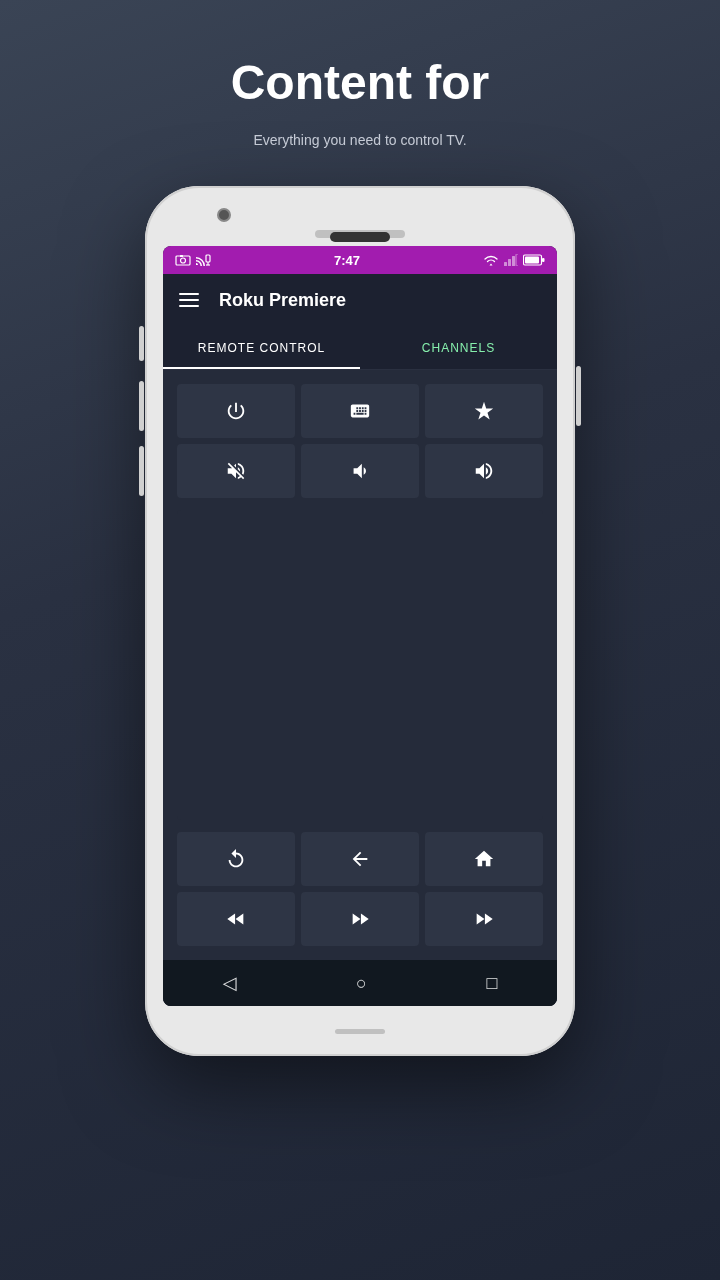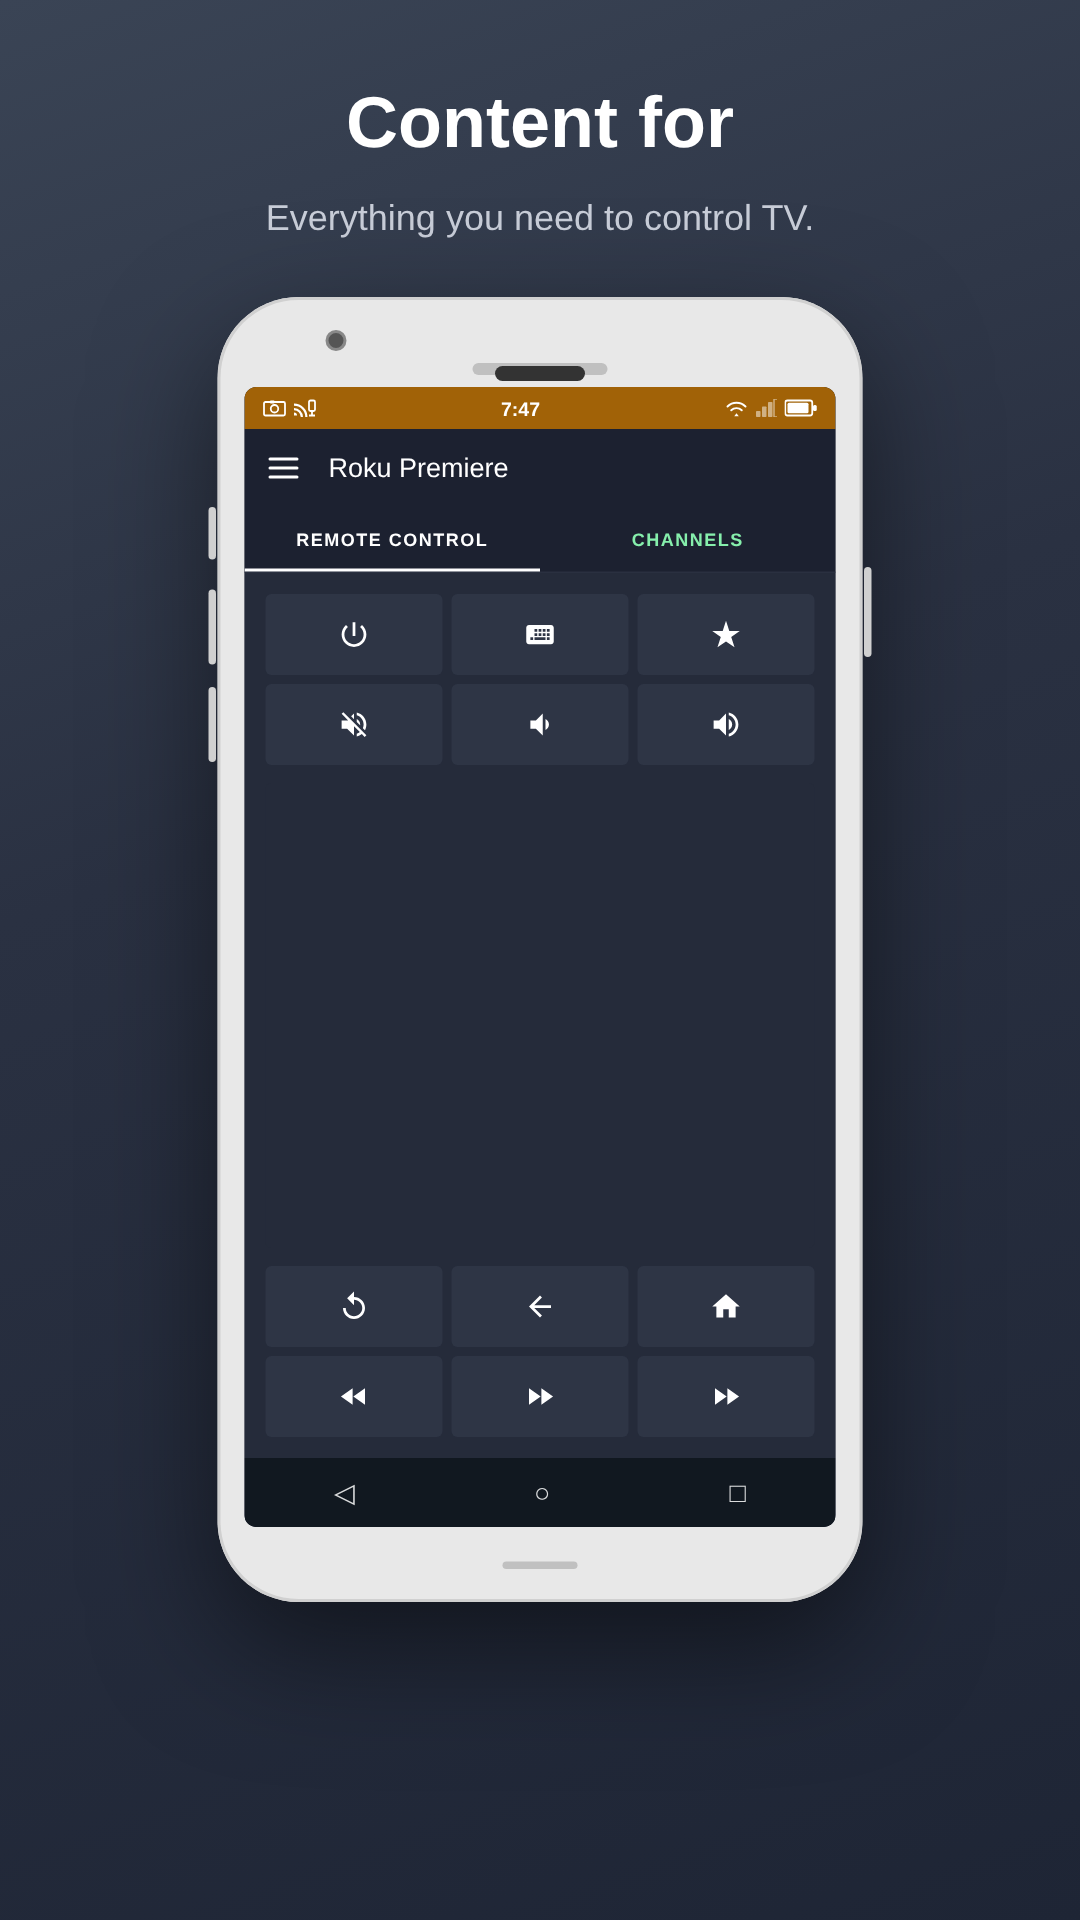--- a/index.html
+++ b/index.html
@@ -21,21 +21,21 @@
       font-size: 48px;
       font-weight: 800;
       text-align: center;
       margin-top: 55px;
       line-height: 1.15;
       padding: 0 60px;
     }
 
     .page-subtitle {
       color: #c8cdd8;
-      font-size: 24px;
+      font-size: 14px;
       font-weight: 400;
       text-align: center;
       margin-top: 22px;
       padding: 0 60px;
     }
 
     
     .phone-shell {
       width: 430px;
       height: 870px;
@@ -96,21 +96,21 @@
       background: #1c2130;
       border-radius: 8px;
       overflow: hidden;
       display: flex;
       flex-direction: column;
       margin-bottom: 0;
     }
 
     
     .status-bar {
-      background: #a16207;
+      background: #a21caf;
       height: 28px;
       display: flex;
       align-items: center;
       justify-content: space-between;
       padding: 0 12px;
       flex-shrink: 0;
     }
 
     .status-icons-left {
       display: flex;
@@ -151,21 +151,21 @@
     .hamburger-line {
       width: 20px;
       height: 2px;
       background: #ffffff;
       border-radius: 1px;
     }
 
     .app-bar-title {
       color: #ffffff;
       font-size: 18px;
-      font-weight: 400;
+      font-weight: 700;
     }
 
     
     .tabs-bar {
       background: #1c2130;
       height: 44px;
       display: flex;
       align-items: stretch;
       flex-shrink: 0;
       border-bottom: 1px solid #2a3040;
@@ -175,21 +175,21 @@
       flex: 1;
       display: flex;
       align-items: center;
       justify-content: center;
       cursor: pointer;
       position: relative;
     }
 
     .tab-label {
       font-size: 12px;
-      font-weight: 700;
+      font-weight: 400;
       letter-spacing: 1px;
     }
 
     .tab.active .tab-label {
       color: #ffffff;
     }
 
     .tab.inactive .tab-label {
       color: #86efac;
     }

